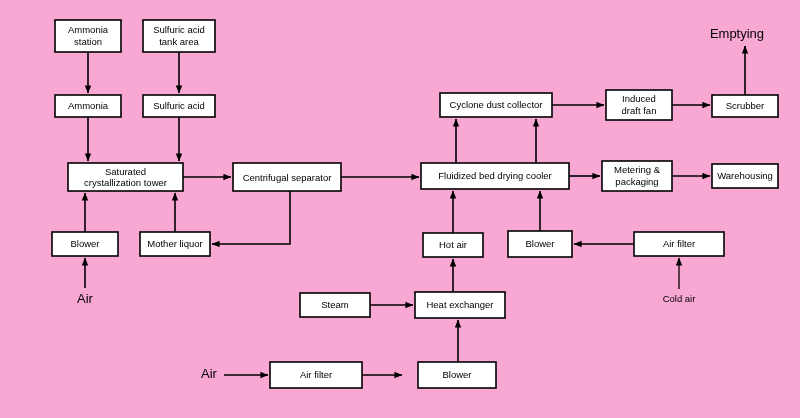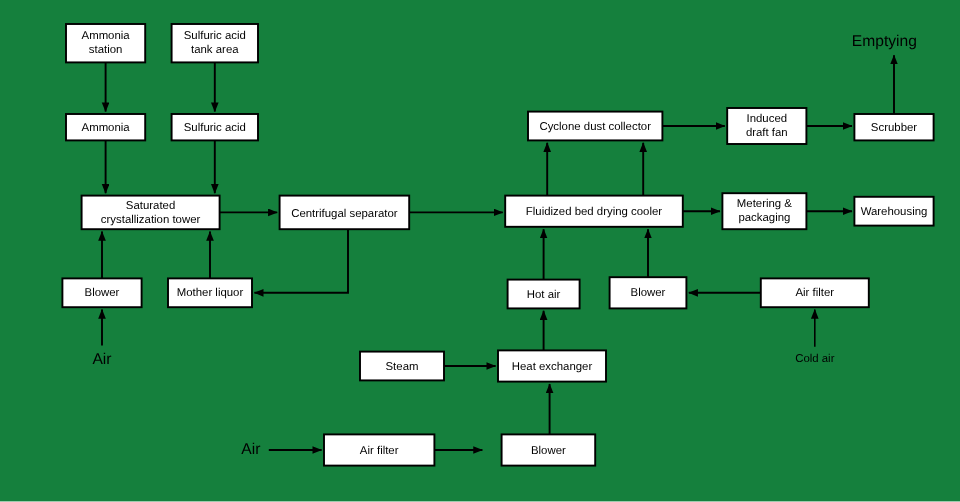--- a/index.html
+++ b/index.html
@@ -8,21 +8,21 @@
     padding: 0;
     background: #ffffff;
   }
   body {
     font-family: "Liberation Sans", sans-serif;
   }
   #diagram-root {
     position: relative;
     width: 800px;
     height: 418px;
-    background: #15803d;
+    background: #f9a8d4;
     overflow: hidden;
   }
   svg#flow-svg {
     position: absolute;
     left: 0;
     top: 0;
     width: 800px;
     height: 418px;
     display: block;
   }

